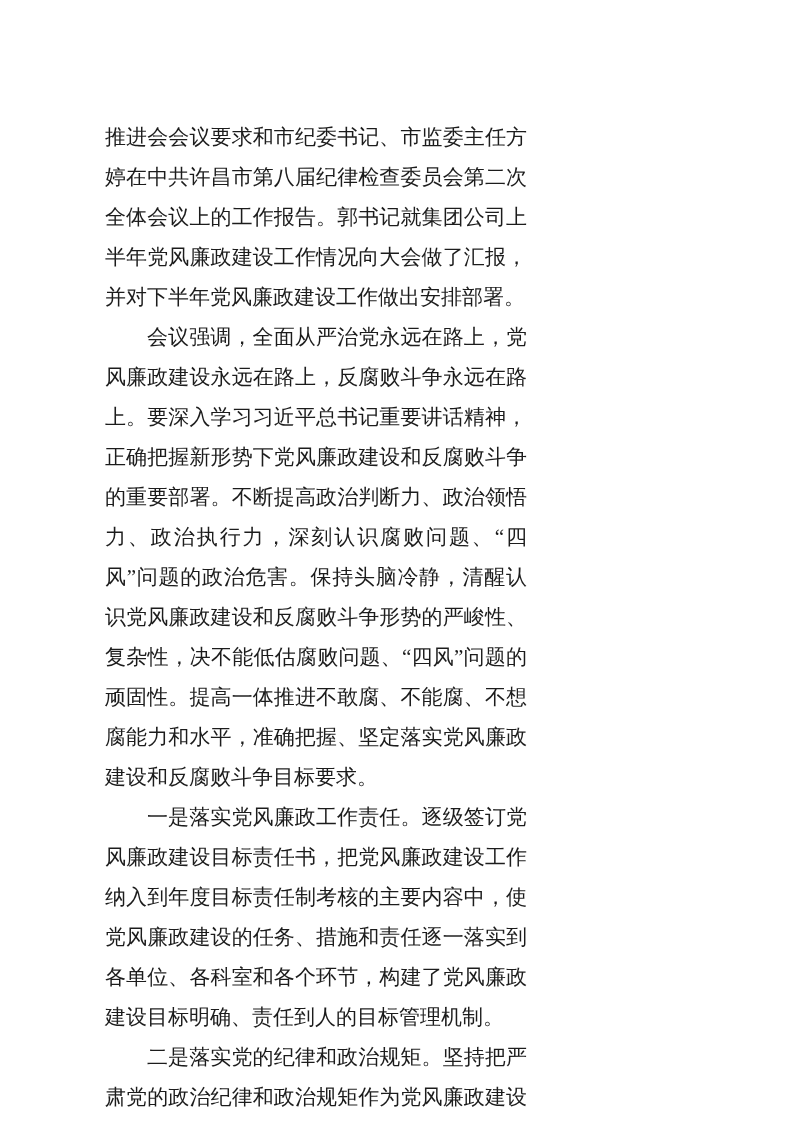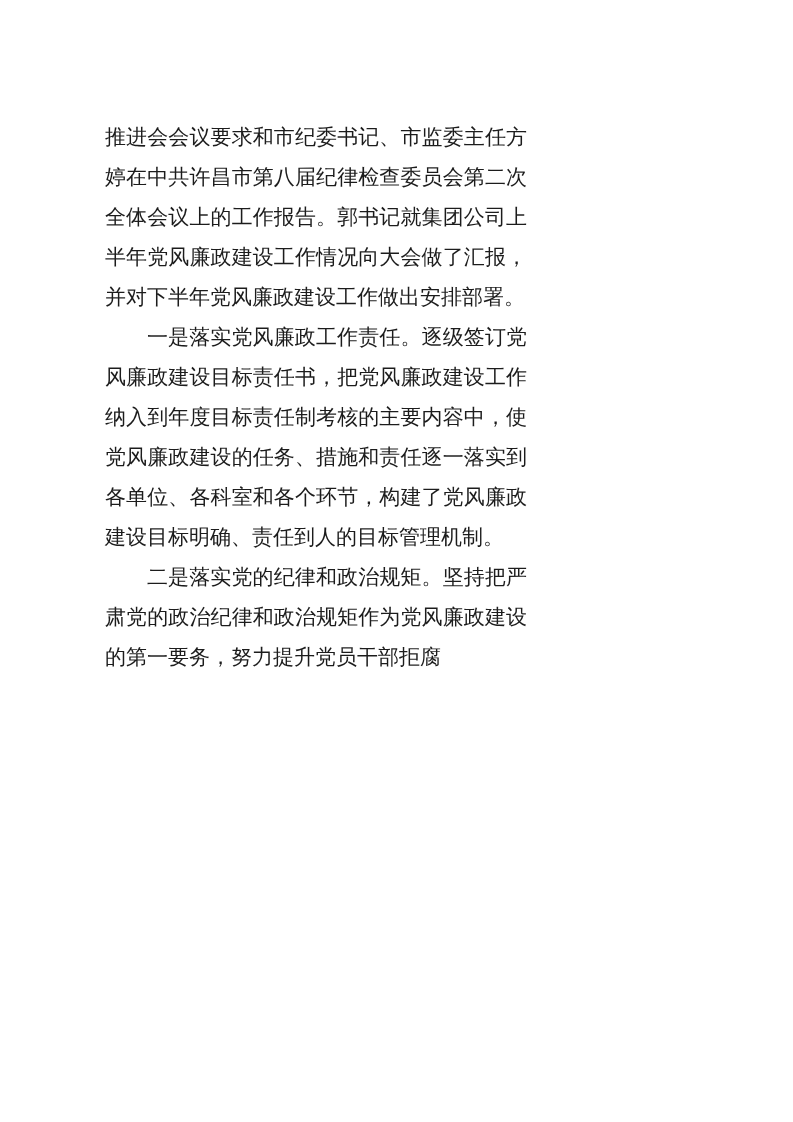--- a/index.html
+++ b/index.html
@@ -35,15 +35,16 @@
   }
   .para.no-indent {
     text-indent: 0;
   }
 </style>
 </head>
 <body>
 
 <div class="page">
   <p class="para no-indent">推进会会议要求和市纪委书记、市监委主任方婷在中共许昌市第八届纪律检查委员会第二次全体会议上的工作报告。郭书记就集团公司上半年党风廉政建设工作情况向大会做了汇报，并对下半年党风廉政建设工作做出安排部署。</p>
+  <p class="para">会议强调，全面从严治党永远在路上，党风廉政建设永远在路上，反腐败斗争永远在路上。要深入学习习近平总书记重要讲话精神，正确把握新形势下党风廉政建设和反腐败斗争的重要部署。不断提高政治判断力、政治领悟力、政治执行力，深刻认识腐败问题、“四风”问题的政治危害。保持头脑冷静，清醒认识党风廉政建设和反腐败斗争形势的严峻性、复杂性，决不能低估腐败问题、“四风”问题的顽固性。提高一体推进不敢腐、不能腐、不想腐能力和水平，准确把握、坚定落实党风廉政建设和反腐败斗争目标要求。</p>
   <p class="para">一是落实党风廉政工作责任。逐级签订党风廉政建设目标责任书，把党风廉政建设工作纳入到年度目标责任制考核的主要内容中，使党风廉政建设的任务、措施和责任逐一落实到各单位、各科室和各个环节，构建了党风廉政建设目标明确、责任到人的目标管理机制。</p>
   <p class="para">二是落实党的纪律和政治规矩。坚持把严肃党的政治纪律和政治规矩作为党风廉政建设的第一要务，努力提升党员干部拒腐</p>
 </div>
 
 </body></html>

